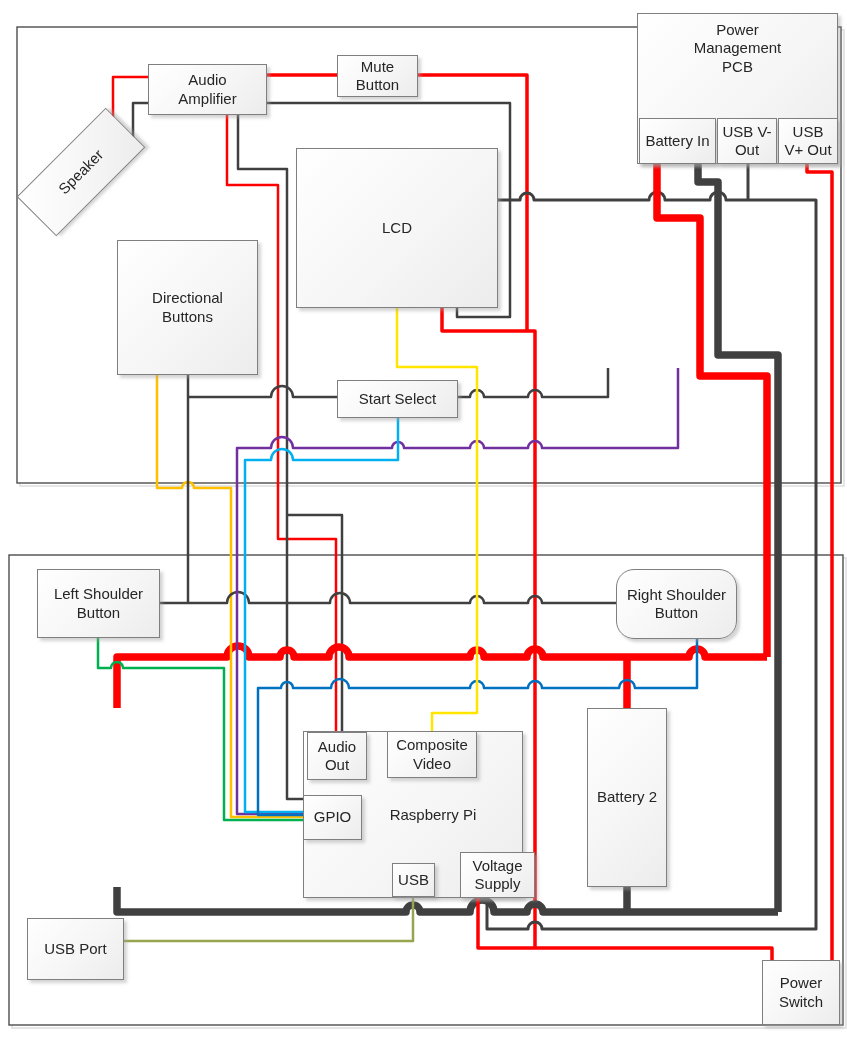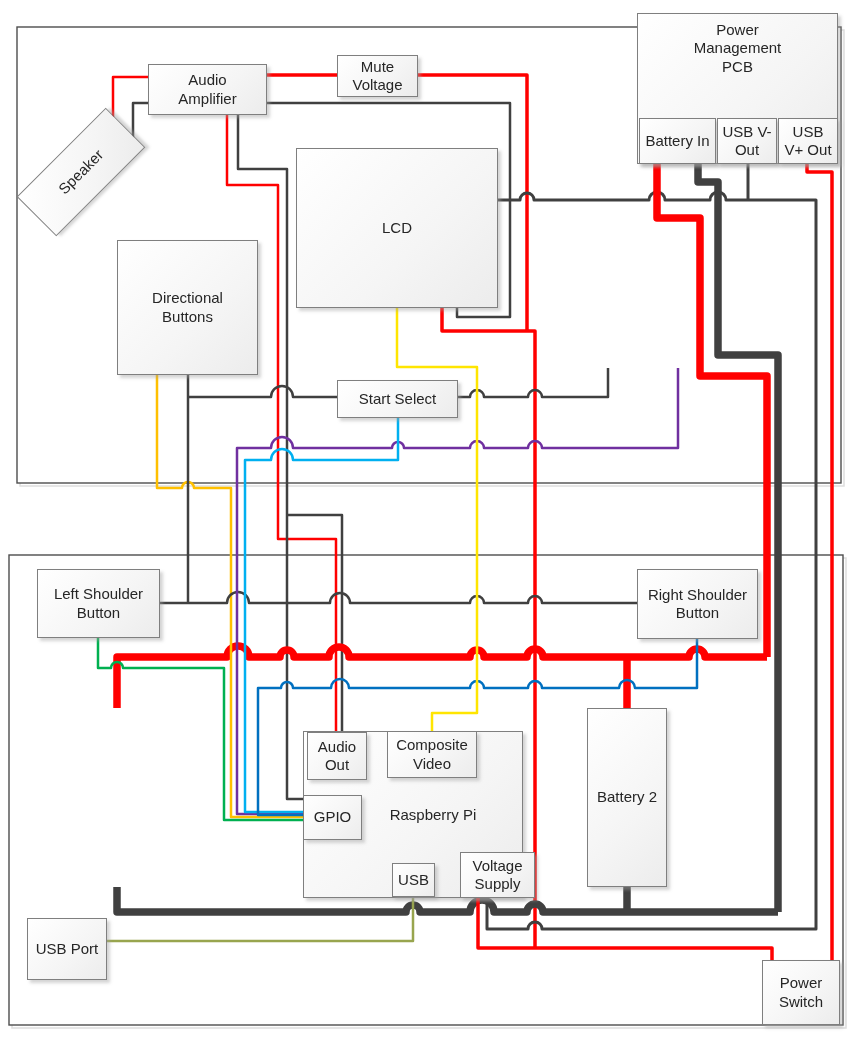--- a/index.html
+++ b/index.html
@@ -63,21 +63,21 @@
   <div id="boxes">
       <div class="box rot" style="left: 18px; top: 144px; width: 126px; height: 56px;">
         <span class="lbl">Speaker</span>
       </div>
       <div class="box" style="left: 148px; top: 64px; width: 119px; height: 51px;">
         <span class="lbl">Audio
 Amplifier</span>
       </div>
       <div class="box" style="left: 337px; top: 55px; width: 81px; height: 42px;">
         <span class="lbl">Mute
-Voltage</span>
+Button</span>
       </div>
       <div class="box anchor-top" style="left: 637px; top: 13px; width: 201px; height: 151px;">
         <span class="lbl">Power
 Management
 PCB</span>
       </div>
       <div class="box" style="left: 639px; top: 118px; width: 77px; height: 46px; text-align: right;">
         <span class="lbl">Battery In</span>
       </div>
       <div class="box" style="left: 717px; top: 118px; width: 60px; height: 46px;">
@@ -95,21 +95,21 @@
         <span class="lbl">Directional
 Buttons</span>
       </div>
       <div class="box" style="left: 337px; top: 380px; width: 121px; height: 38px;">
         <span class="lbl">Start Select</span>
       </div>
       <div class="box" style="left: 37px; top: 569px; width: 123px; height: 69px;">
         <span class="lbl">Left Shoulder
 Button</span>
       </div>
-      <div class="box" style="left: 637px; top: 569px; width: 121px; height: 70px;">
+      <div class="box" style="left: 616px; top: 569px; width: 121px; height: 70px; border-radius: 18px;">
         <span class="lbl">Right Shoulder
 Button</span>
       </div>
       <div class="box" style="left: 587px; top: 708px; width: 80px; height: 179px;">
         <span class="lbl">Battery 2</span>
       </div>
       <div class="box" style="left: 303px; top: 731px; width: 220px; height: 167px;">
         <span class="lbl"></span>
       </div>
       <div class="box plain" style="left: 368px; top: 801px; width: 130px; height: 28px;">
@@ -126,21 +126,21 @@
       <div class="box" style="left: 303px; top: 795px; width: 59px; height: 45px;">
         <span class="lbl">GPIO</span>
       </div>
       <div class="box" style="left: 392px; top: 863px; width: 43px; height: 34px;">
         <span class="lbl">USB</span>
       </div>
       <div class="box" style="left: 448px; top: 852px; width: 75px; height: 46px; margin-left: 12px;">
         <span class="lbl">Voltage
 Supply</span>
       </div>
-      <div class="box" style="left: 27px; top: 918px; width: 80px; height: 62px;">
+      <div class="box" style="left: 27px; top: 918px; width: 97px; height: 62px;">
         <span class="lbl">USB Port</span>
       </div>
       <div class="box" style="left: 762px; top: 960px; width: 78px; height: 65px;">
         <span class="lbl">Power
 Switch</span>
       </div>
     </div>
 </div>
 
 </body></html>

